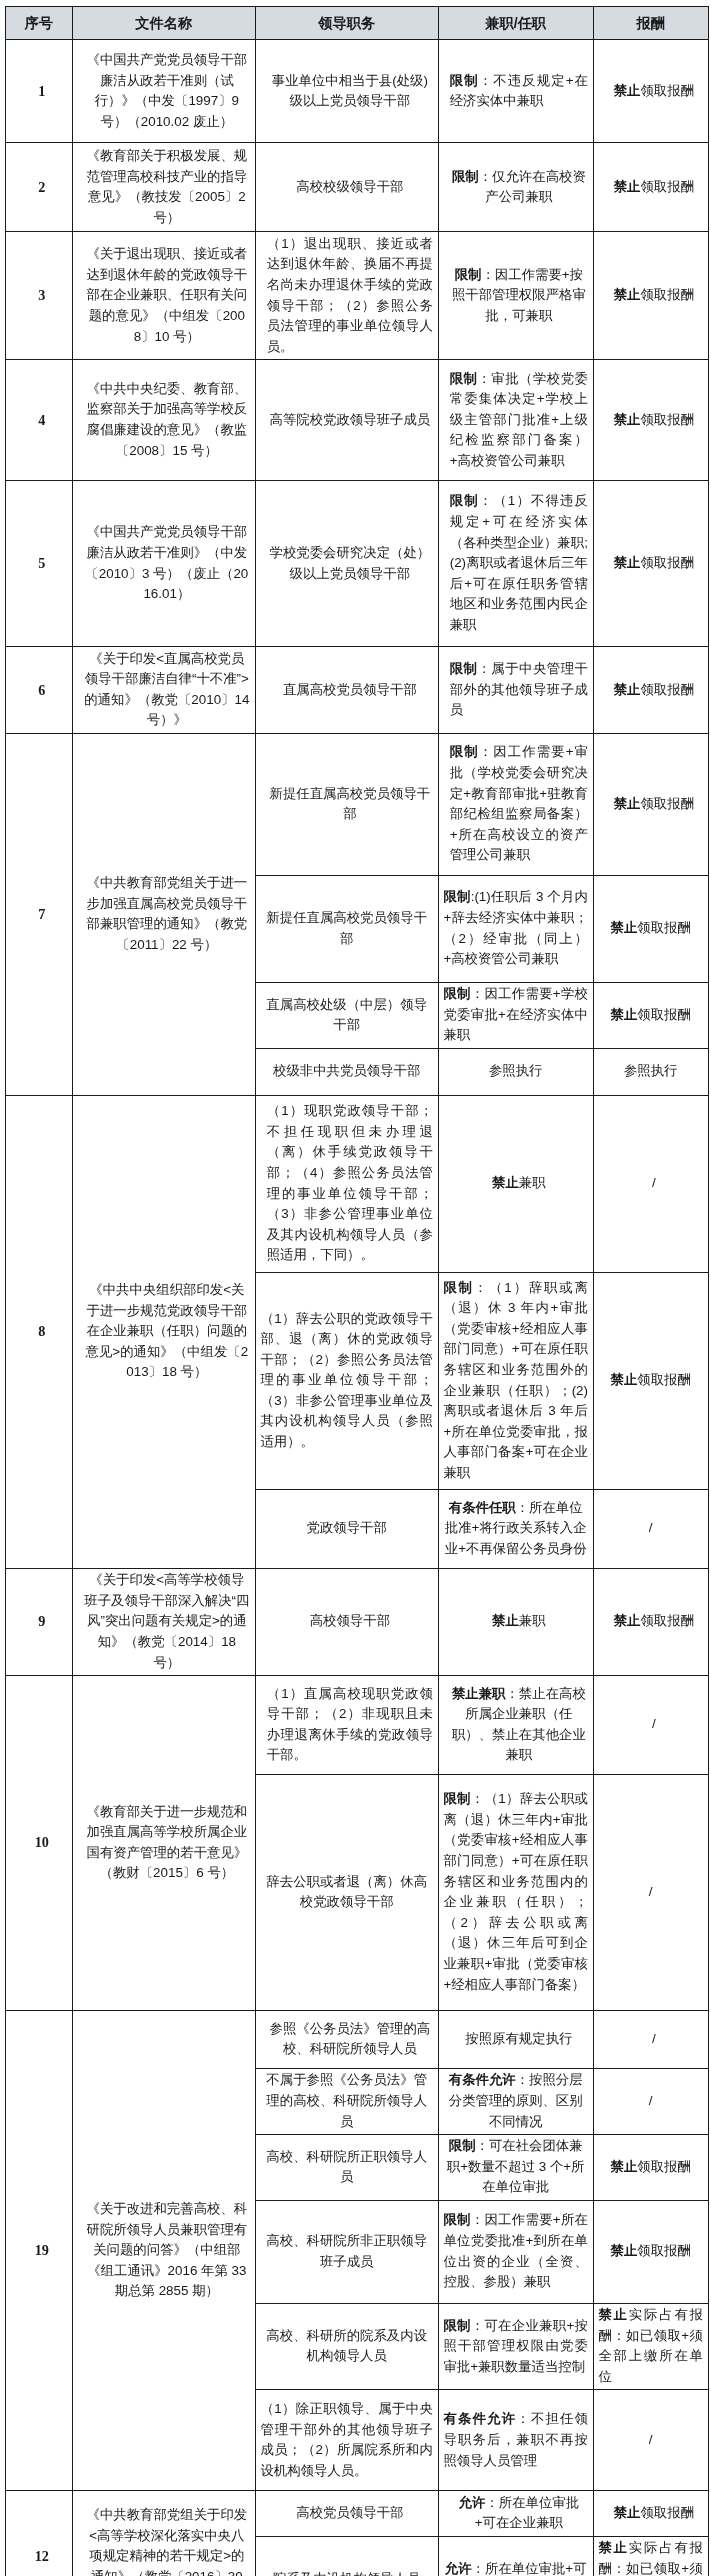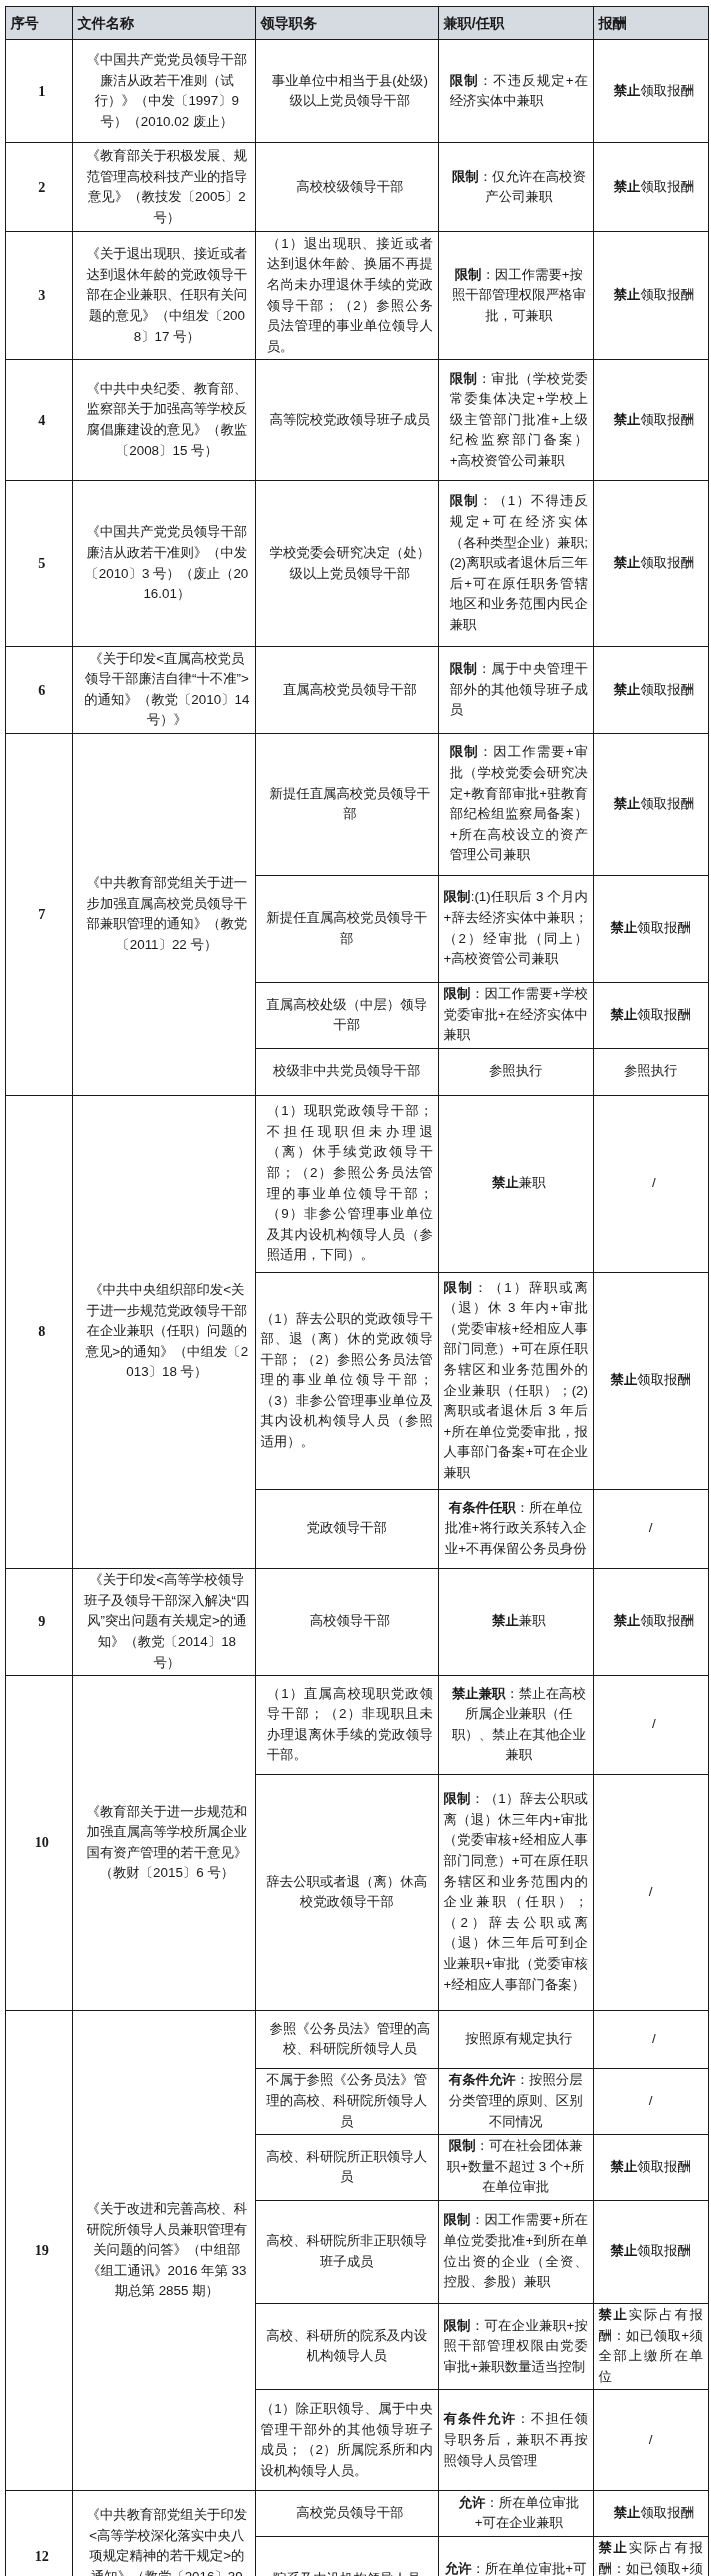--- a/index.html
+++ b/index.html
@@ -3,21 +3,21 @@
 <meta charset="utf-8">
 <style>
   html,body{margin:0;padding:0;background:#fff;}
   body{width:712px;height:2576px;color:#1a1a1a;font-family:"Liberation Sans","DejaVu Sans",sans-serif;}
   .wrap{padding:6.3px 4.7px 0 4.7px;}
   table{border-collapse:collapse;table-layout:fixed;width:702px;border:1.6px solid #1a1a1a;}
   th,td{border:0.8px solid #1a1a1a;border-left-width:1.6px;border-right-width:1.6px;
         padding:1.6px 4.7px;font-size:13.4px;line-height:20.6px;vertical-align:middle;
         word-break:break-all;overflow:hidden;}
   tr.main>td{border-top-width:1.6px;padding-left:11px;}
-  th{background:#d6dbe2;font-weight:bold;font-size:14.2px;text-align:left;}
+  th{background:#d6dbe2;font-weight:bold;font-size:14.2px;text-align:center;}
   td.num{text-align:center;font-weight:bold;font-family:"Liberation Serif","DejaVu Serif",serif;font-size:14.2px;}
   td.doc{text-align:center;}
   td.c{text-align:center;}
   td.l{text-align:justify;margin-top:8px;}
   b{font-weight:bold;}
 </style>
 </head>
 <body>
 
 <div class="wrap">
@@ -50,21 +50,21 @@
   <tr class="main" style="height:89px">
     <td class="num">2</td>
     <td class="doc">《教育部关于积极发展、规范管理高校科技产业的指导意见》（教技发〔2005〕2 号）</td>
     <td class="c">高校校级领导干部</td>
     <td class="c"><b>限制</b><span>：仅允许在高校资产公司兼职</span></td>
     <td class="c"><b>禁止</b><span>领取报酬</span></td>
   </tr>
 
   <tr class="main" style="height:122px">
     <td class="num">3</td>
-    <td class="doc">《关于退出现职、接近或者达到退休年龄的党政领导干部在企业兼职、任职有关问题的意见》（中组发〔2008〕17 号）</td>
+    <td class="doc">《关于退出现职、接近或者达到退休年龄的党政领导干部在企业兼职、任职有关问题的意见》（中组发〔2008〕10 号）</td>
     <td class="l">（1）退出现职、接近或者达到退休年龄、换届不再提名尚未办理退休手续的党政领导干部；（2）参照公务员法管理的事业单位领导人员。</td>
     <td class="c"><b>限制</b><span>：因工作需要+按照干部管理权限严格审批，可兼职</span></td>
     <td class="c"><b>禁止</b><span>领取报酬</span></td>
   </tr>
 
   <tr class="main" style="height:121px">
     <td class="num">4</td>
     <td class="doc">《中共中央纪委、教育部、监察部关于加强高等学校反腐倡廉建设的意见》（教监〔2008〕15 号）</td>
     <td class="c">高等院校党政领导班子成员</td>
     <td class="l"><b>限制</b><span>：审批（学校党委常委集体决定+学校上级主管部门批准+上级纪检监察部门备案）+高校资管公司兼职</span></td>
@@ -106,21 +106,21 @@
   </tr>
   <tr style="height:47px">
     <td class="c">校级非中共党员领导干部</td>
     <td class="c"><b></b><span>参照执行</span></td>
     <td class="c"><b></b><span>参照执行</span></td>
   </tr>
 
   <tr class="main" style="height:177px">
     <td class="num" rowspan="3">8</td>
     <td class="doc" rowspan="3">《中共中央组织部印发&lt;关于进一步规范党政领导干部在企业兼职（任职）问题的意见&gt;的通知》（中组发〔2013〕18 号）</td>
-    <td class="l">（1）现职党政领导干部；不担任现职但未办理退（离）休手续党政领导干部；（2）参照公务员法管理的事业单位领导干部；（9）非参公管理事业单位及其内设机构领导人员（参照适用，下同）。</td>
+    <td class="l">（1）现职党政领导干部；不担任现职但未办理退（离）休手续党政领导干部；（4）参照公务员法管理的事业单位领导干部；（3）非参公管理事业单位及其内设机构领导人员（参照适用，下同）。</td>
     <td class="c"><b>禁止</b><span>兼职</span></td>
     <td class="c"><b></b><span>/</span></td>
   </tr>
   <tr style="height:217px">
     <td class="l">（1）辞去公职的党政领导干部、退（离）休的党政领导干部；（2）参照公务员法管理的事业单位领导干部；（3）非参公管理事业单位及其内设机构领导人员（参照适用）。</td>
     <td class="l"><b>限制</b><span>：（1）辞职或离（退）休 3 年内+审批（党委审核+经相应人事部门同意）+可在原任职务辖区和业务范围外的企业兼职（任职）；(2)离职或者退休后 3 年后+所在单位党委审批，报人事部门备案+可在企业兼职</span></td>
     <td class="c"><b>禁止</b><span>领取报酬</span></td>
   </tr>
   <tr style="height:79px">
     <td class="c">党政领导干部</td>

